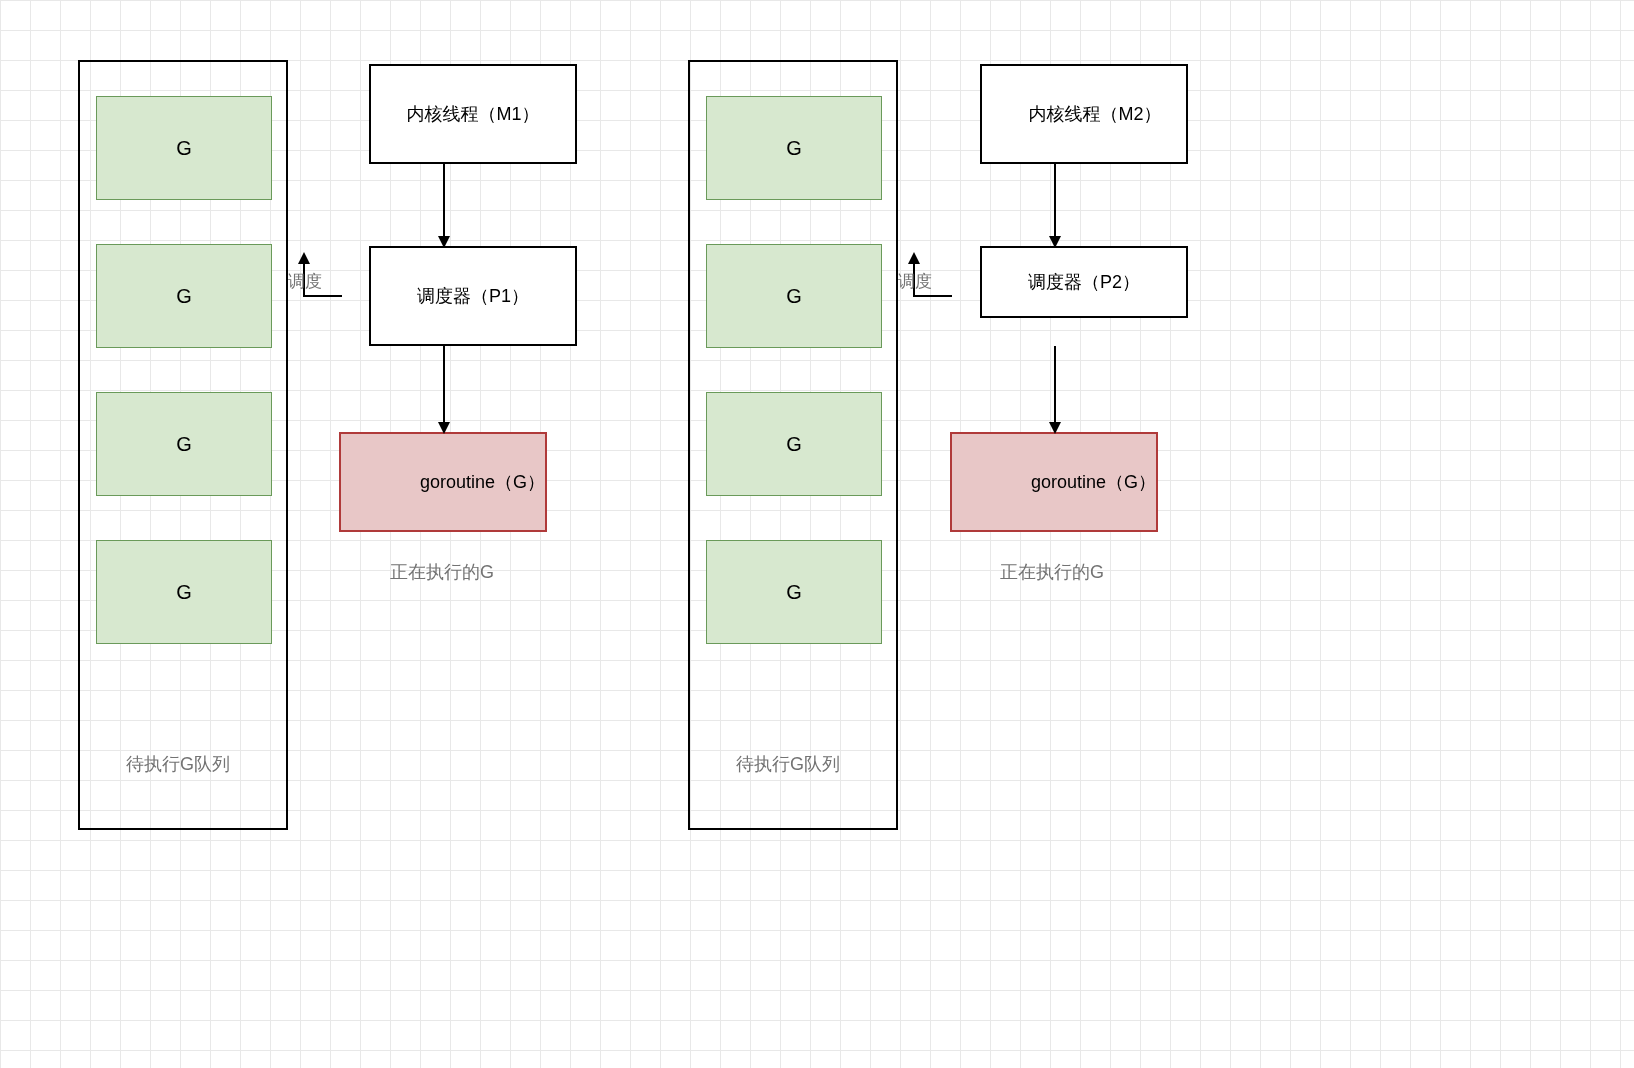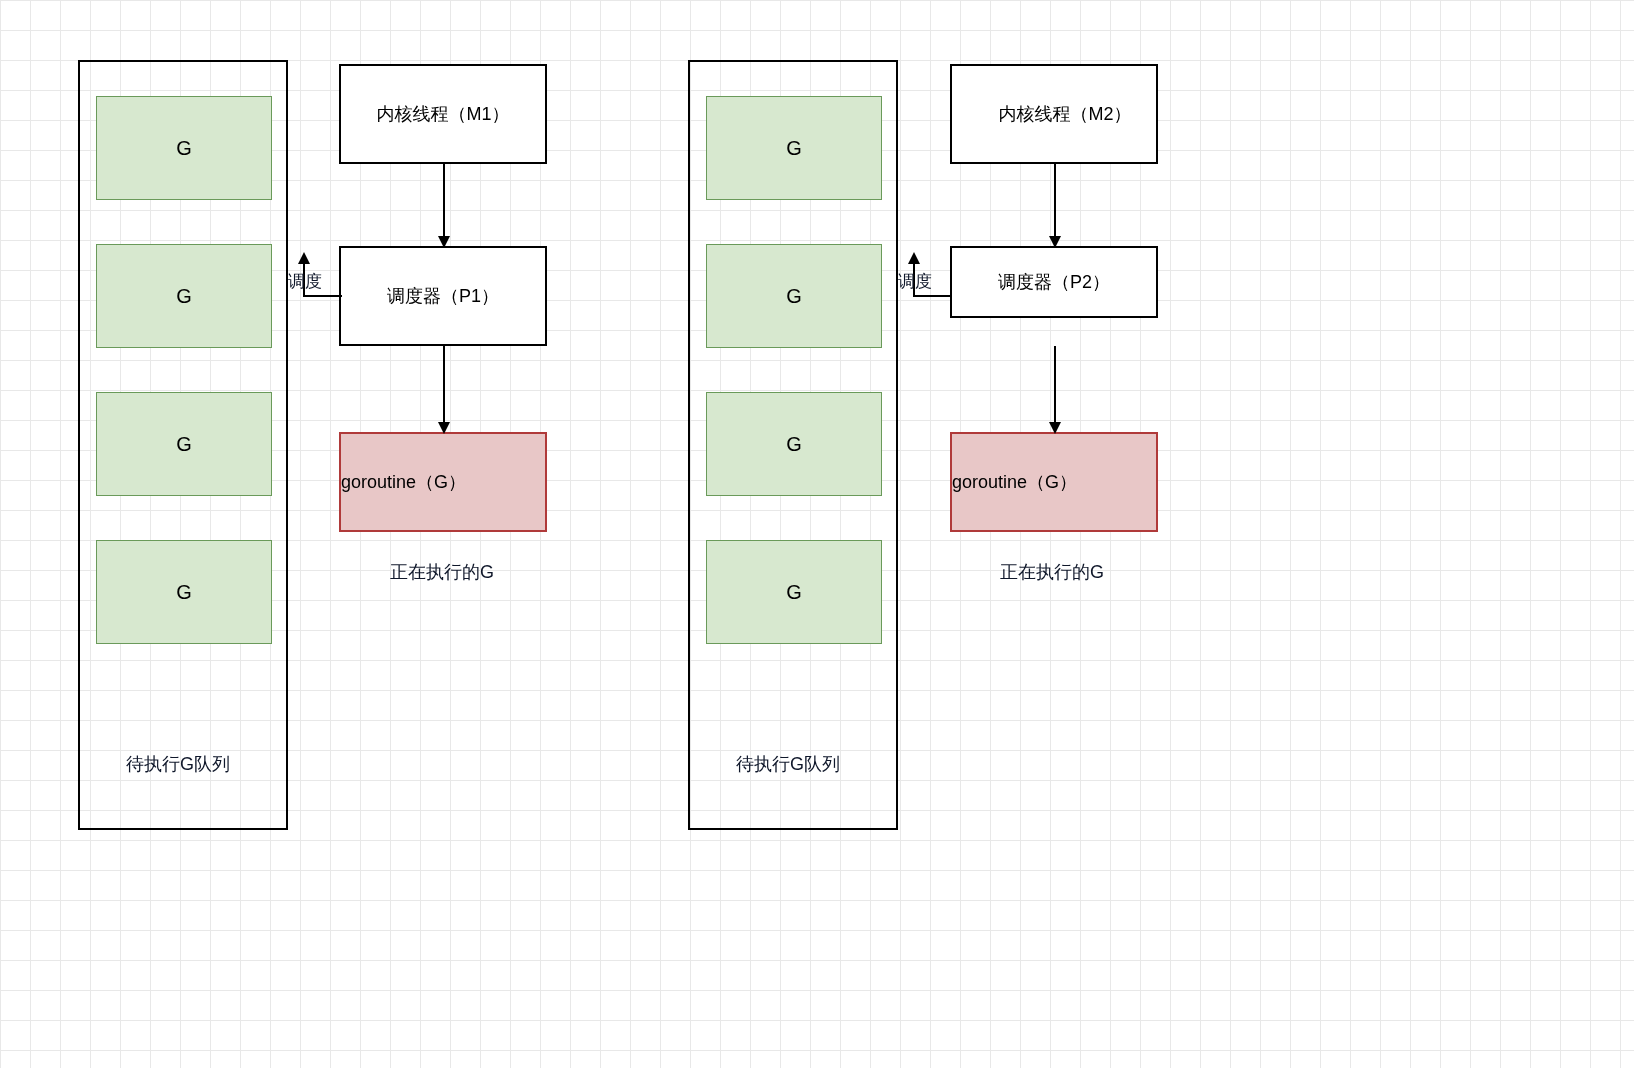--- a/index.html
+++ b/index.html
@@ -24,43 +24,44 @@
     }
     .canvas { position: absolute; inset: 0; }
     .box {
       position: absolute;
       border: 2px solid #000;
       background: #fff;
       display: flex;
       align-items: center;
       justify-content: center;
       font-size: 18px;
+      margin-left: 30px;
     }
     .g-box {
       position: absolute;
       border: 1px solid #6a9a5a;
       background: #d7e8cf;
       display: flex;
       align-items: center;
       justify-content: center;
       font-size: 20px;
     }
     .red-box {
       position: absolute;
       border: 2px solid #b03a3a;
       background: #e8c7c7;
       display: flex;
       align-items: center;
-      justify-content: flex-start;
+      justify-content: flex-end;
       font-size: 18px;
     }
     .label {
       position: absolute;
       font-size: 18px;
-      color: #0f172a;
+      color: #737373;
       background: transparent;
     }
     .queue-container {
       position: absolute;
       border: 2px solid #000;
       background: transparent;
     }
   </style>
 </head>
 <body>

